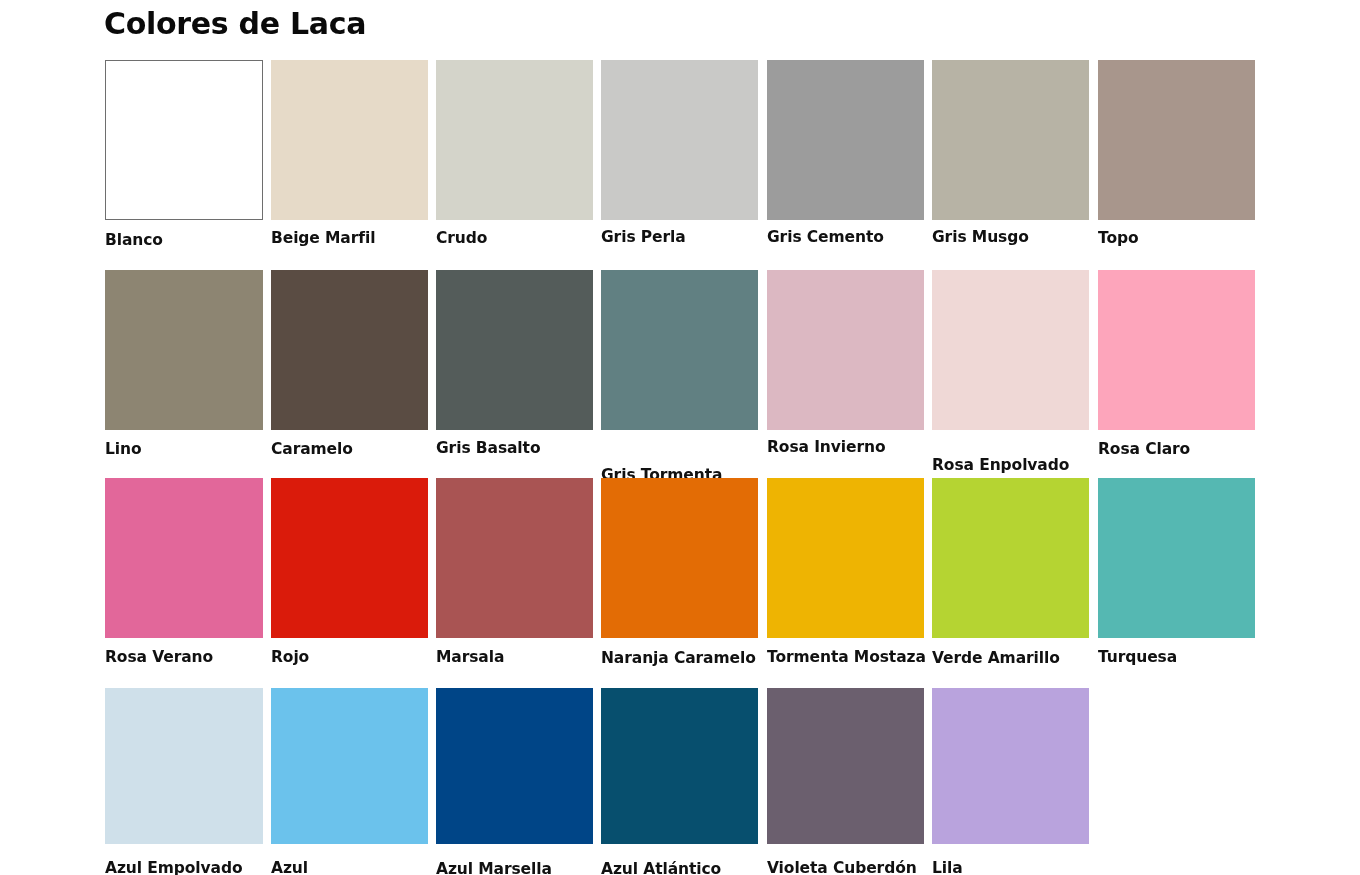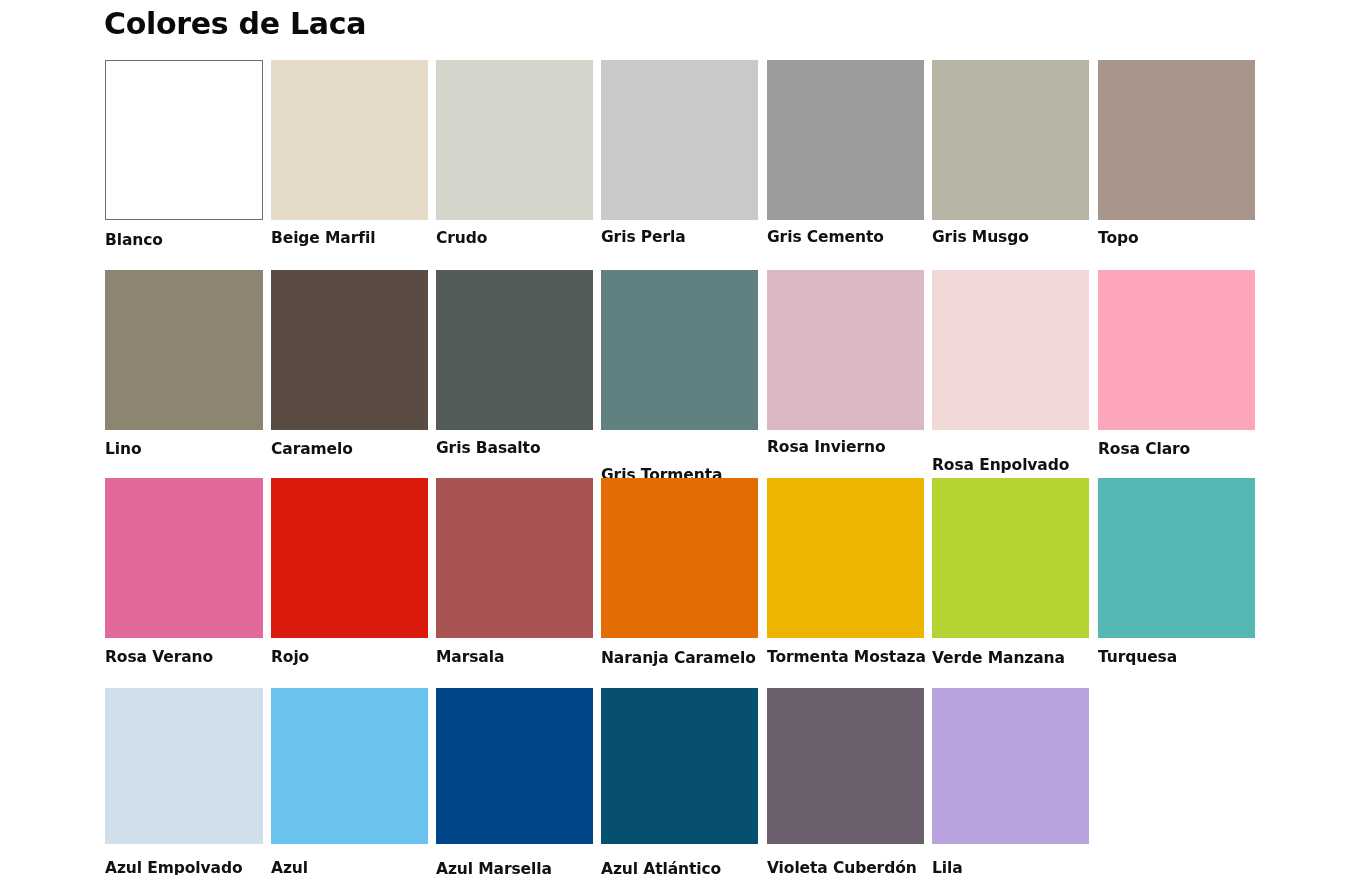--- a/index.html
+++ b/index.html
@@ -133,21 +133,21 @@
       <div class="swatch-cell" style="left: 0px; top: 0px; width: 0px; height: 0px;">
         <div class="swatch-chip" title="Naranja Caramelo" style="left: 601px; top: 478px; width: 157px; height: 160px; background: rgb(227, 108, 5);"></div>
         <div class="swatch-label" style="left: 601px; top: 649px;">Naranja Caramelo</div>
       </div>
       <div class="swatch-cell" style="left: 0px; top: 0px; width: 0px; height: 0px;">
         <div class="swatch-chip" title="Amarillo Mostaza" style="left: 767px; top: 478px; width: 157px; height: 160px; background: rgb(238, 180, 2);"></div>
         <div class="swatch-label" style="left: 767px; top: 648px;">Tormenta Mostaza</div>
       </div>
       <div class="swatch-cell" style="left: 0px; top: 0px; width: 0px; height: 0px;">
         <div class="swatch-chip" title="Verde Manzana" style="left: 932px; top: 478px; width: 157px; height: 160px; background: rgb(181, 212, 50);"></div>
-        <div class="swatch-label" style="left: 932px; top: 649px;">Verde Manzana</div>
+        <div class="swatch-label" style="left: 932px; top: 649px;">Verde Amarillo</div>
       </div>
       <div class="swatch-cell" style="left: 0px; top: 0px; width: 0px; height: 0px;">
         <div class="swatch-chip" title="Turquesa" style="left: 1098px; top: 478px; width: 157px; height: 160px; background: rgb(85, 184, 178);"></div>
         <div class="swatch-label" style="left: 1098px; top: 648px;">Turquesa</div>
       </div>
       <div class="swatch-cell" style="left: 0px; top: 0px; width: 0px; height: 0px;">
         <div class="swatch-chip" title="Azul Empolvado" style="left: 105px; top: 688px; width: 158px; height: 156px; background: rgb(207, 224, 234);"></div>
         <div class="swatch-label" style="left: 105px; top: 859px;">Azul Empolvado</div>
       </div>
       <div class="swatch-cell" style="left: 0px; top: 0px; width: 0px; height: 0px;">

